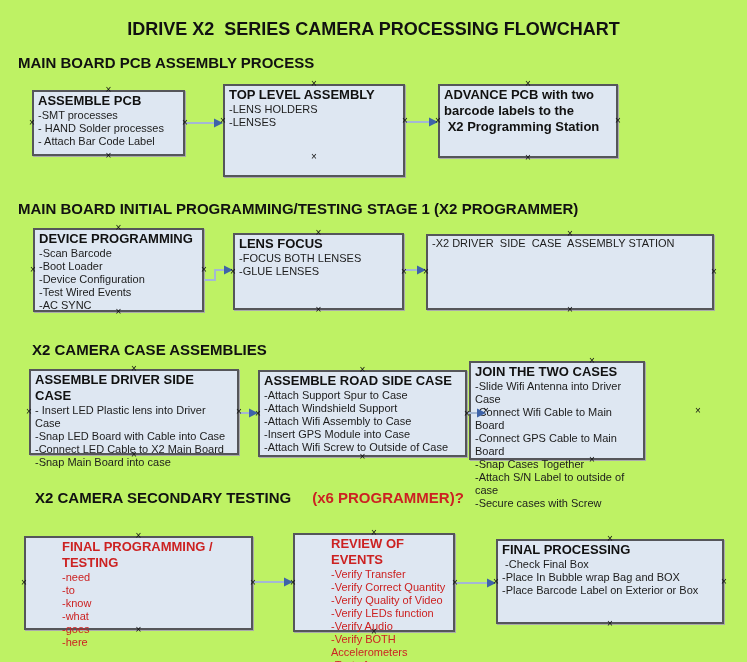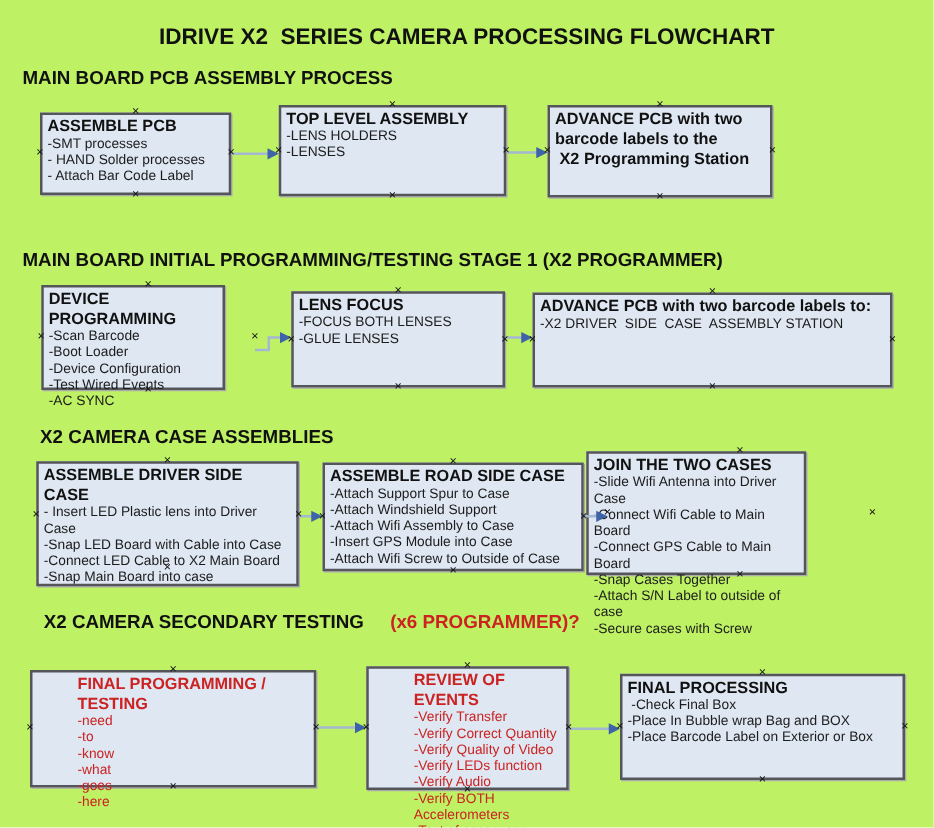--- a/index.html
+++ b/index.html
@@ -9,26 +9,26 @@
           font-weight:bold;font-size:18px;color:#111;white-space:pre;letter-spacing:0px;}
   .shead{position:absolute;font-weight:bold;font-size:15px;color:#111;white-space:pre;}
   .shead .red-part{color:var(--red);margin-left:21px;}
   .fbox{position:absolute;box-sizing:border-box;background:var(--box_fill);
         border:2px solid var(--box_border);padding:1px 4px;overflow:visible;
         box-shadow:1px 1px 0 #aaa;}
   .btitle{font-weight:bold;font-size:13px;line-height:16px;color:#111;white-space:pre-wrap;}
   .item{font-size:11px;line-height:13px;color:#1c1c1c;white-space:pre-wrap;}
   .red .btitle,.red .item{color:var(--red);padding-left:32px;}
   .b11{left:32px;top:90px;width:153px;height:66px;}
-  .b12{left:223px;top:84px;width:182px;height:73px;}
+  .b12{left:223px;top:84px;width:182px;height:93px;}
   .b13{left:438px;top:84px;width:180px;height:74px;}
-  .b21{left:33px;top:228px;width:147px;height:84px;}
+  .b21{left:33px;top:228px;width:171px;height:84px;}
   .b22{left:233px;top:233px;width:171px;height:77px;}
   .b23{left:426px;top:234px;width:288px;height:76px;}
-  .b31{left:29px;top:369px;width:210px;height:100px;}
+  .b31{left:29px;top:369px;width:210px;height:86px;}
   .b32{left:258px;top:370px;width:209px;height:87px;}
   .b33{left:469px;top:361px;width:176px;height:99px;}
   .b41{left:24px;top:536px;width:229px;height:94px;}
   .b42{left:293px;top:533px;width:162px;height:99px;}
   .b43{left:496px;top:539px;width:228px;height:85px;}
   .h1{left:18px;top:54px;}
   .h2{left:18px;top:200px;}
   .h3{left:32px;top:341px;}
   .h4{left:35px;top:489px;}
   svg.overlay{position:absolute;left:0;top:0;pointer-events:none;}
@@ -81,21 +81,20 @@
       </div>
   </div>
   <div class="fbox b22">
     <div class="btitle">LENS FOCUS</div>
     <div>
         <div class="item">-FOCUS BOTH LENSES</div>
         <div class="item">-GLUE LENSES</div>
       </div>
   </div>
   <div class="fbox b23">
-    <div class="btitle">ADVANCE PCB with two barcode labels to:</div>
     <div>
         <div class="item">-X2 DRIVER  SIDE  CASE  ASSEMBLY STATION</div>
       </div>
   </div>
 
   <div class="fbox b31">
     <div class="btitle">ASSEMBLE DRIVER SIDE CASE</div>
     <div>
         <div class="item">- Insert LED Plastic lens into Driver Case</div>
         <div class="item">-Snap LED Board with Cable into Case</div>

